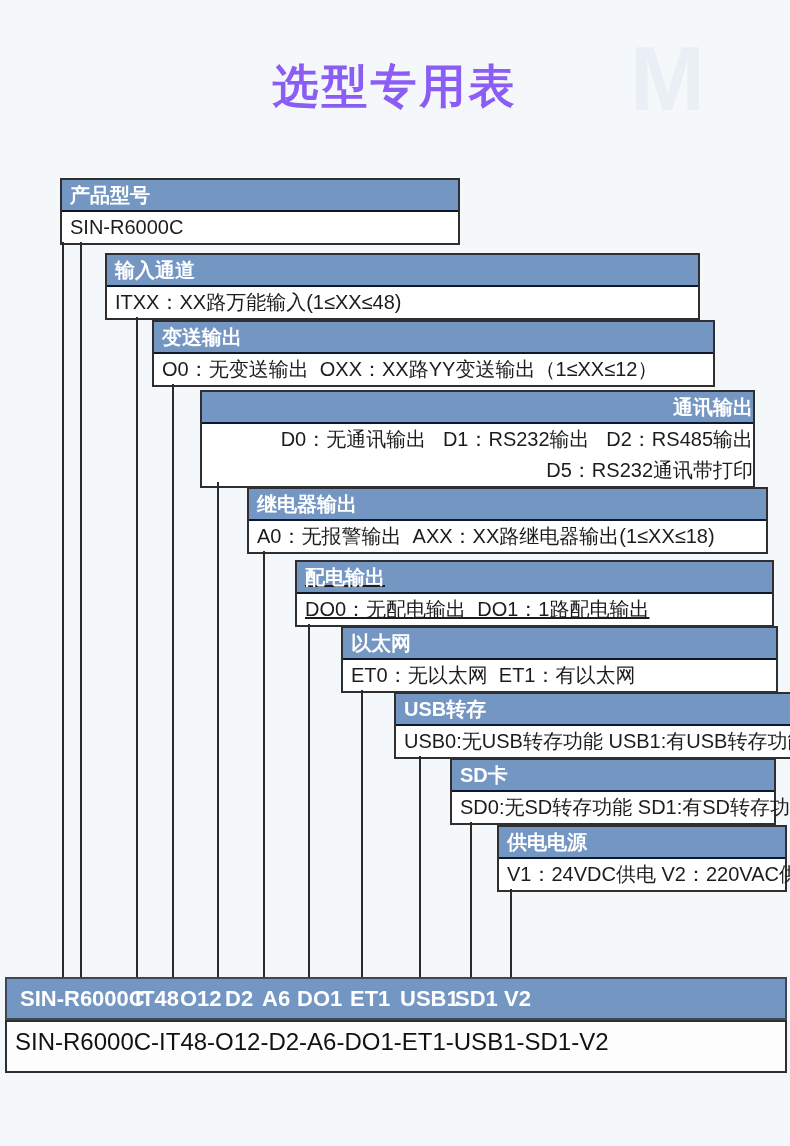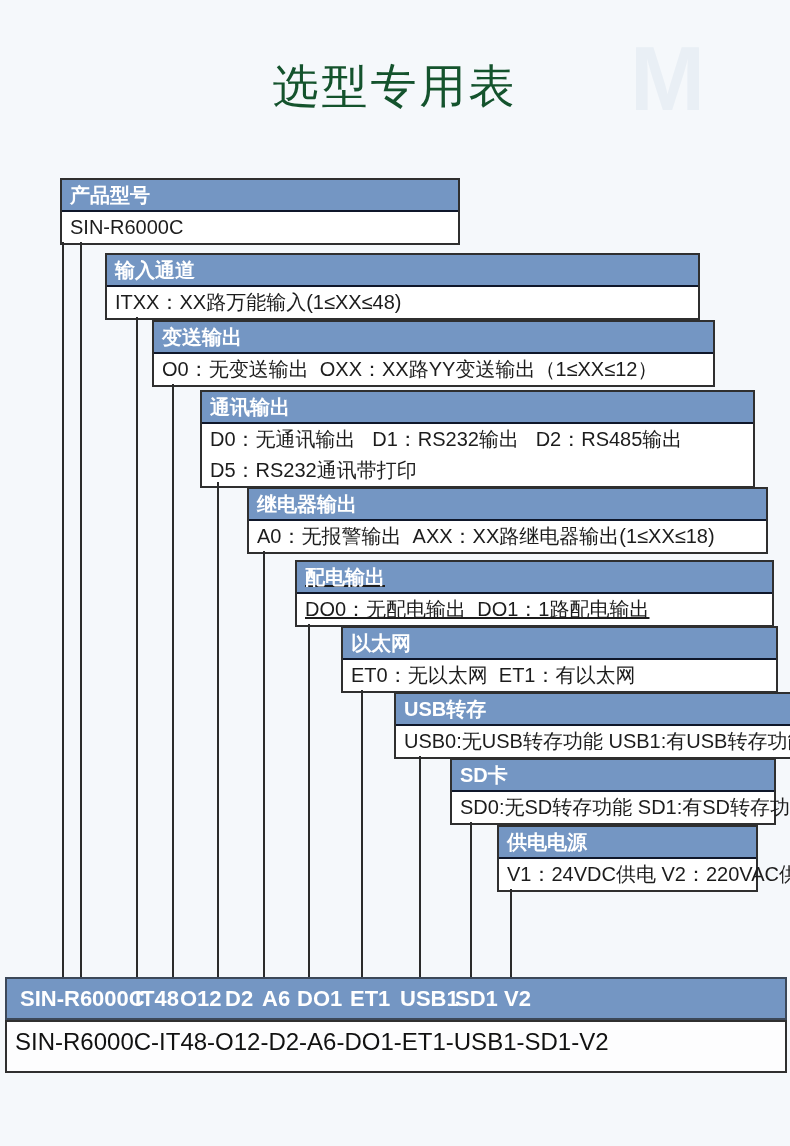--- a/index.html
+++ b/index.html
@@ -4,22 +4,22 @@
 <style>
   html,body{margin:0;padding:0;}
   body{
     width:790px;height:1146px;position:relative;overflow:hidden;
     background:#f5f8fb;
     font-family:"Liberation Sans","DejaVu Sans",sans-serif;
     color:#1c1c1c;
   }
   .title{
     position:absolute;left:0;top:56px;width:790px;margin:0;
-    text-align:center;font-size:46px;font-weight:normal;letter-spacing:3px;
-    color:#14532d;white-space:pre;
+    text-align:center;font-size:46px;font-weight:bold;letter-spacing:3px;
+    color:#8b5cf6;white-space:pre;
   }
   .watermark{
     position:absolute;left:630px;top:34px;
     font-size:90px;font-weight:bold;color:#e9eff5;line-height:1;
     user-select:none;
   }
   .block{
     position:absolute;
     border:2px solid #2f2f2f;
     background:#ffffff;
@@ -68,21 +68,21 @@
 <div class="block" style="left:105px;top:253px;width:595px;">
   <div class="block-header">输入通道</div>
   <div class="block-line">ITXX：XX路万能输入(1≤XX≤48)</div>
 </div>
 
 <div class="block" style="left:152px;top:320px;width:563px;">
   <div class="block-header">变送输出</div>
   <div class="block-line">O0：无变送输出  OXX：XX路YY变送输出（1≤XX≤12）</div>
 </div>
 
-<div class="block" style="left:200px;top:390px;width:555px;">
+<div class="block" style="left:200px;top:390px;width:555px;text-align:right;">
   <div class="block-header">通讯输出</div>
   <div class="block-line">D0：无通讯输出   D1：RS232输出   D2：RS485输出</div>
   <div class="block-line">D5：RS232通讯带打印</div>
 </div>
 
 <div class="block" style="left:247px;top:487px;width:521px;">
   <div class="block-header">继电器输出</div>
   <div class="block-line">A0：无报警输出  AXX：XX路继电器输出(1≤XX≤18)</div>
 </div>
 
@@ -99,21 +99,21 @@
 <div class="block" style="left:394px;top:692px;width:462px;">
   <div class="block-header">USB转存</div>
   <div class="block-line">USB0:无USB转存功能 USB1:有USB转存功能</div>
 </div>
 
 <div class="block" style="left:450px;top:758px;width:326px;">
   <div class="block-header">SD卡</div>
   <div class="block-line">SD0:无SD转存功能 SD1:有SD转存功能</div>
 </div>
 
-<div class="block" style="left:497px;top:825px;width:261px;">
+<div class="block" style="left:497px;top:825px;width:290px;">
   <div class="block-header">供电电源</div>
   <div class="block-line">V1：24VDC供电 V2：220VAC供电</div>
 </div>
 
 <div class="connector" style="left:62px;top:242px;height:735px;"></div>
 <div class="connector" style="left:80px;top:242px;height:735px;"></div>
 <div class="connector" style="left:136px;top:317px;height:660px;"></div>
 <div class="connector" style="left:172px;top:384px;height:593px;"></div>
 <div class="connector" style="left:217px;top:482px;height:495px;"></div>
 <div class="connector" style="left:263px;top:551px;height:426px;"></div>

